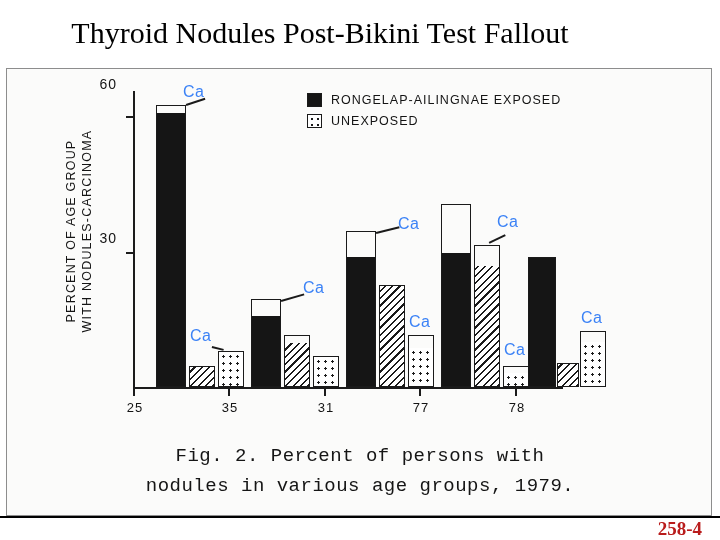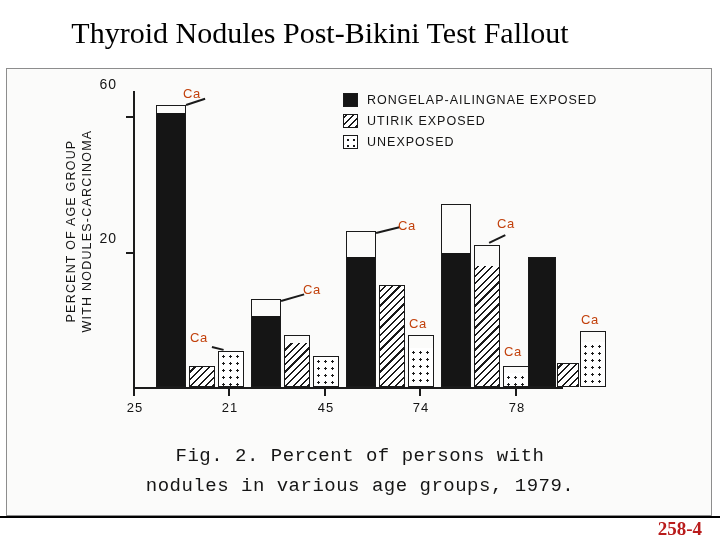--- a/index.html
+++ b/index.html
@@ -150,22 +150,22 @@
   .fill.dots {
     background-color: #ffffff;
     background-image: radial-gradient(#1a1a1a 1.1px, rgba(0,0,0,0) 1.2px);
     background-size: 7px 7px;
     background-position: 1px 1px;
   }
   
   .ca-label {
     position: absolute;
     font-family: "Liberation Sans", sans-serif;
-    font-size: 13px;
-    color: #c2410c;
+    font-size: 16px;
+    color: #3b82f6;
     letter-spacing: 0.5px;
     white-space: nowrap;
   }
   .leader {
     position: absolute;
     background: #1a1a1a;
     height: 1.5px;
     transform-origin: left center;
   }
   
@@ -175,21 +175,20 @@
     top: 24px;
     font-family: "Liberation Sans", sans-serif;
     font-size: 12.5px;
     letter-spacing: 1px;
     color: #141414;
   }
   .legend-row {
     display: flex;
     align-items: center;
     margin-bottom: 7px;
-    margin-left: 36px;
   }
   .legend-swatch {
     width: 15px;
     height: 14px;
     border: 1.5px solid #1a1a1a;
     margin-right: 9px;
     box-sizing: border-box;
   }
   .legend-swatch.solid { background: #151515; }
   .legend-swatch.hatch {
@@ -244,33 +243,33 @@
 
     <div id="plot">
 
       <div class="axis-line" id="x-axis"></div>
       <div class="axis-line" id="y-axis"></div>
 
       <div class="tick" style="left:0px;"></div>
       <div class="xtick-label" style="left:2px;">25</div>
 
       <div class="tick" style="left:95px;"></div>
-      <div class="xtick-label" style="left:97px;">21</div>
+      <div class="xtick-label" style="left:97px;">35</div>
 
       <div class="tick" style="left:191px;"></div>
-      <div class="xtick-label" style="left:193px;">45</div>
+      <div class="xtick-label" style="left:193px;">31</div>
 
       <div class="tick" style="left:286px;"></div>
-      <div class="xtick-label" style="left:288px;">74</div>
+      <div class="xtick-label" style="left:288px;">77</div>
 
       <div class="tick" style="left:382px;"></div>
       <div class="xtick-label" style="left:384px;">78</div>
 
       <div class="ytick" style="bottom:135px;"></div>
-      <div class="ytick-label" style="bottom:135px;">20</div>
+      <div class="ytick-label" style="bottom:135px;">30</div>
 
       <div class="ytick" style="bottom:271px;"></div>
       <div class="ytick-label" style="bottom:271px; margin-bottom:18px;">60</div>
 
       <div class="bar" style="left:23px; width:30px; height:282px;">
         <div class="fill solid" style="height:273px;"></div>
       </div>
       <div class="leader" style="left:53px; bottom:284px; width:20px; transform:rotate(-18deg);"></div>
       <div class="ca-label" style="left:50px; bottom:288px;">Ca</div>
 
@@ -345,24 +344,20 @@
 
     <div id="ylabel">PERCENT OF AGE GROUP
 WITH NODULES-CARCINOMA</div>
 
     <div id="legend">
       <div class="legend-row">
         <span class="legend-swatch solid"></span>
         <span>RONGELAP-AILINGNAE EXPOSED</span>
       </div>
       <div class="legend-row">
-        <span class="legend-swatch hatch"></span>
-        <span>UTIRIK EXPOSED</span>
-      </div>
-      <div class="legend-row">
         <span class="legend-swatch dots"></span>
         <span>UNEXPOSED</span>
       </div>
     </div>
 
     <div id="caption">
       <span>Fig. 2.   Percent of persons with</span>
       <span class="line2">nodules in various age groups, 1979.</span>
     </div>
 

